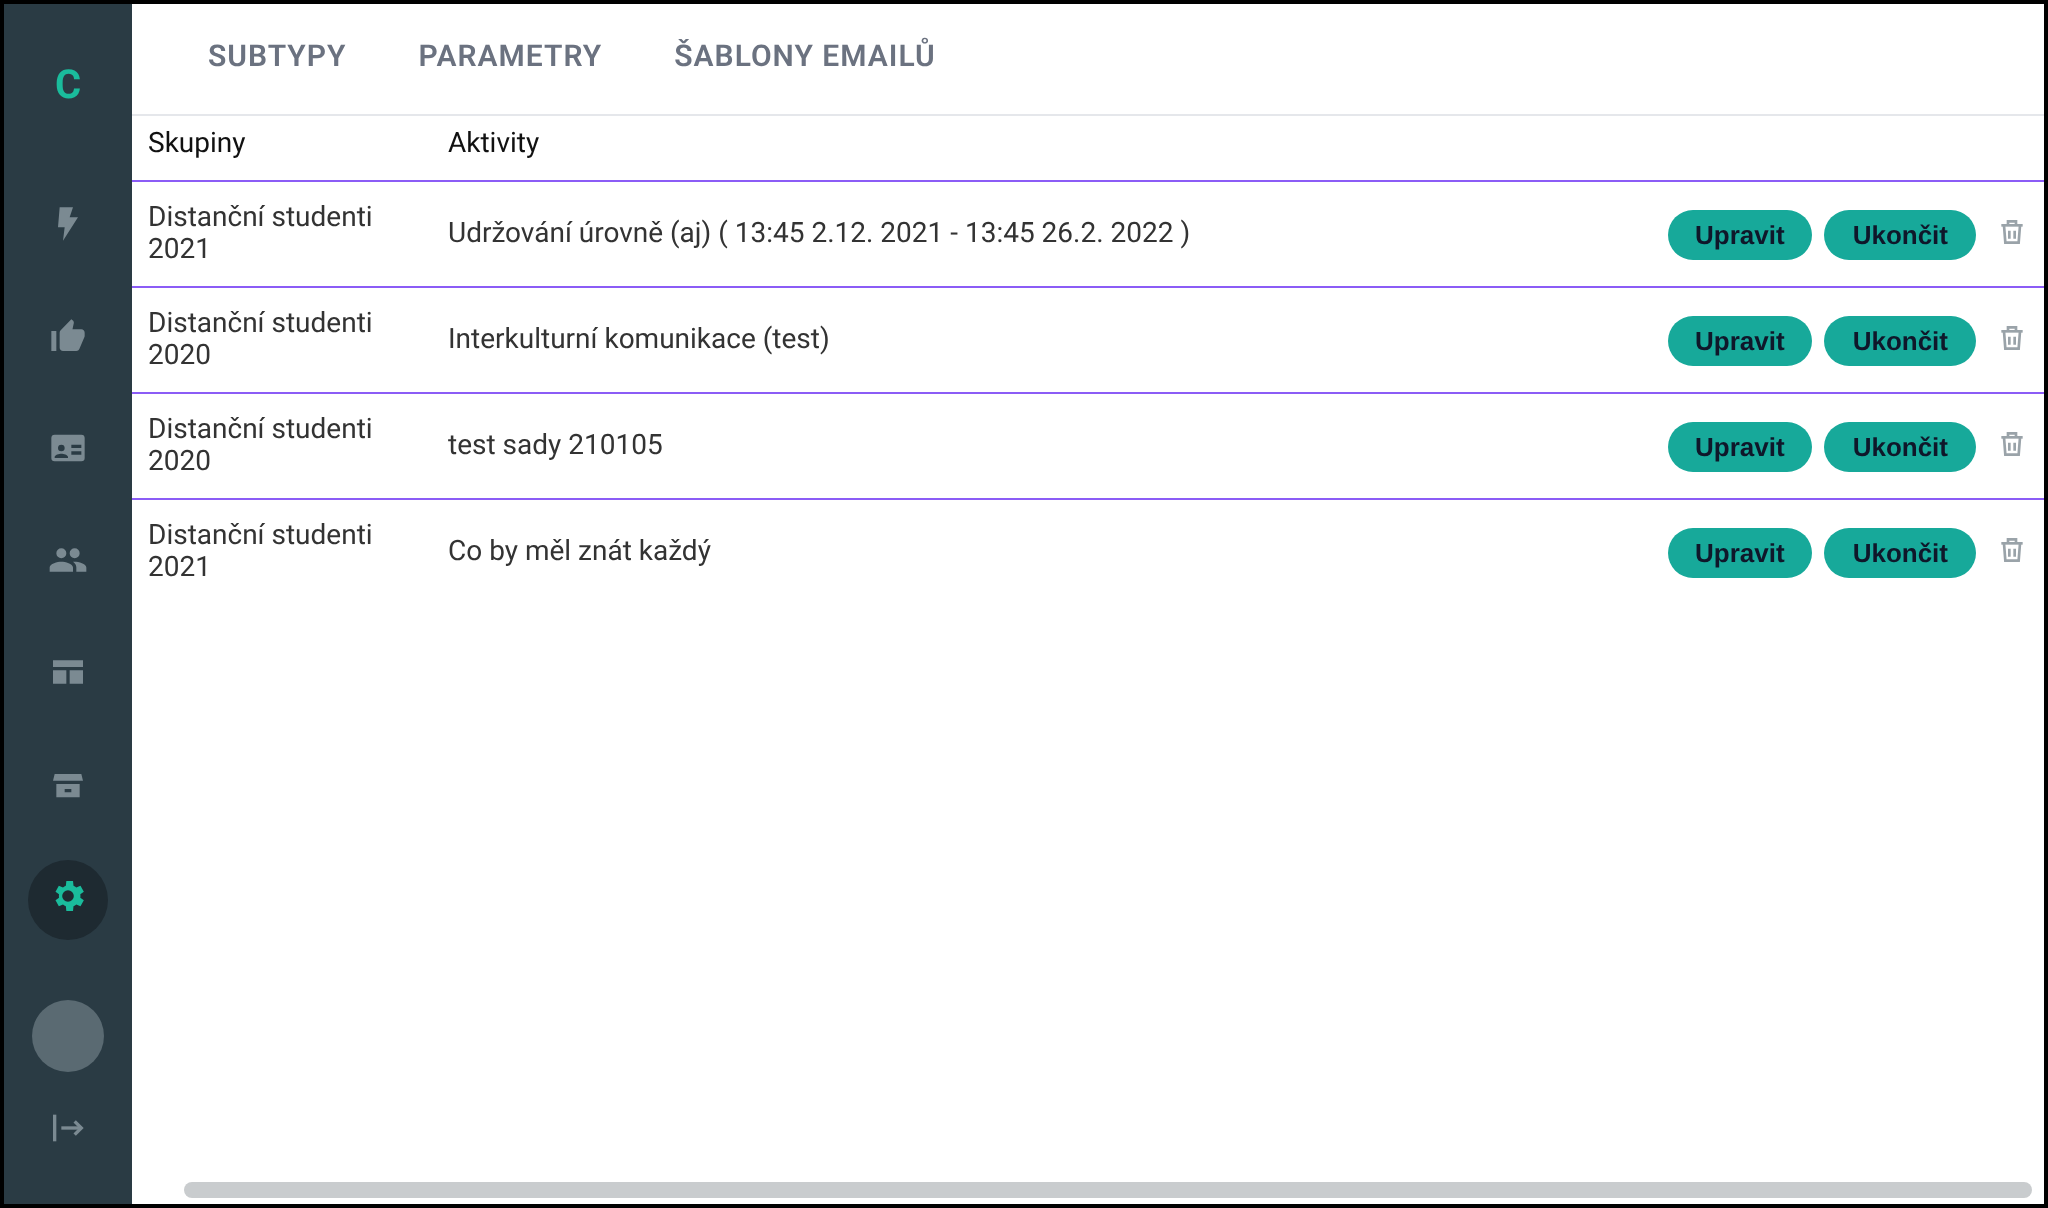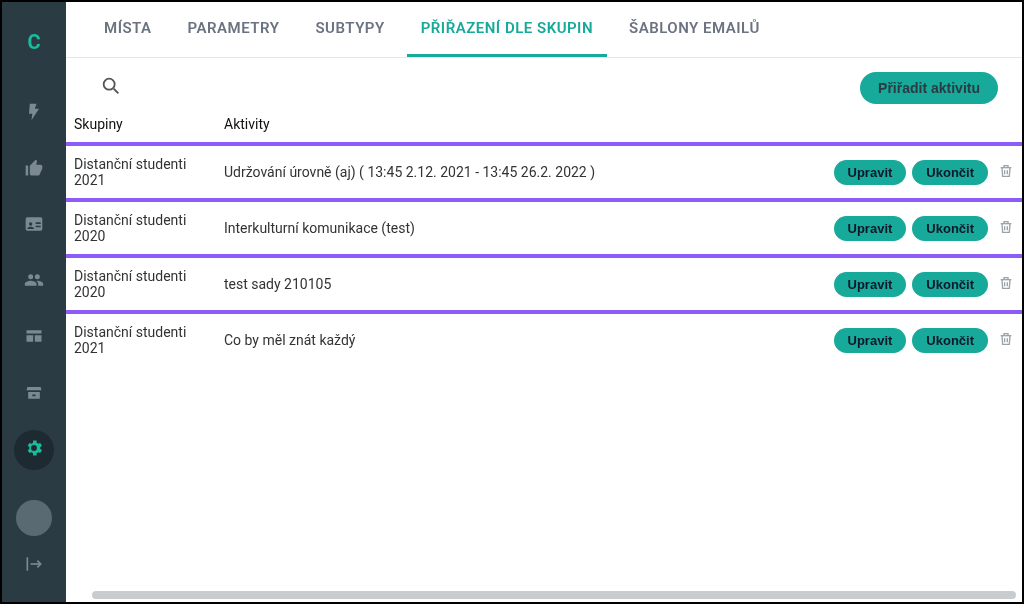--- a/index.html
+++ b/index.html
@@ -123,21 +123,21 @@
     border-collapse: collapse;
   }
   thead th {
     text-align: left;
     font-size: 14px;
     font-weight: 400;
     color: #111;
     padding: 6px 8px 10px 8px;
   }
   tbody tr {
-    border-top: 4px solid #8b5cf6;
+    border-top: 1px solid #8b5cf6;
   }
   tbody td {
     padding: 10px 8px;
     font-size: 14px;
     color: #333;
     vertical-align: middle;
   }
   .col-group { width: 150px; }
   .col-actions { width: 200px; text-align: right; white-space: nowrap; }
   .btn-pill {
@@ -246,48 +246,30 @@
             <path d="M16 8l4 4-4 4"></path>
           </svg>
       </span>
     </div>
   </nav>
 
   <div class="main">
 
     <div class="tabs">
       <div class="tab">
-          <span>Místa</span>
+          <span>Subtypy</span>
         </div>
       <div class="tab">
           <span>Parametry</span>
         </div>
       <div class="tab">
-          <span>Subtypy</span>
-        </div>
-      <div class="tab active">
-          <span>Přiřazení dle skupin</span>
-        </div>
-      <div class="tab">
           <span>Šablony emailů</span>
         </div>
     </div>
 
-    <div class="toolbar">
-      <span class="search-icon">
-        <svg viewBox="0 0 24 24" width="22" height="22" fill="none" stroke="currentColor" stroke-width="2">
-            <circle cx="10" cy="10" r="6"></circle>
-            <path d="M20 20l-5-5"></path>
-          </svg>
-      </span>
-      <div class="grow"></div>
-      <button class="btn-primary">
-        <span>Přiřadit aktivitu</span>
-      </button>
-    </div>
 
     <div class="table-wrap">
       <table>
         <thead>
           <tr>
             <th class="col-group">Skupiny</th>
             <th>Aktivity</th>
             <th class="col-actions"></th>
           </tr>
         </thead>

